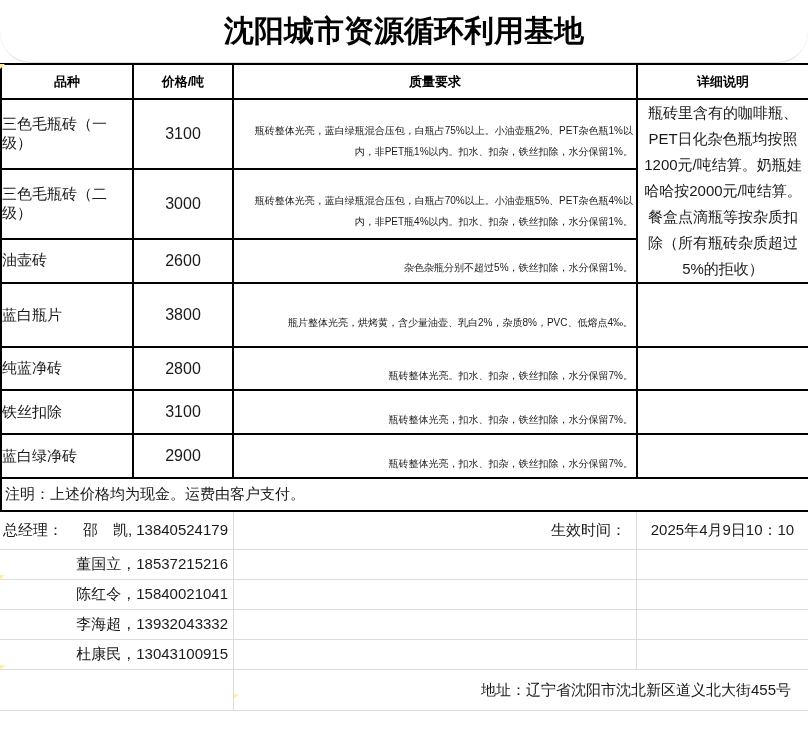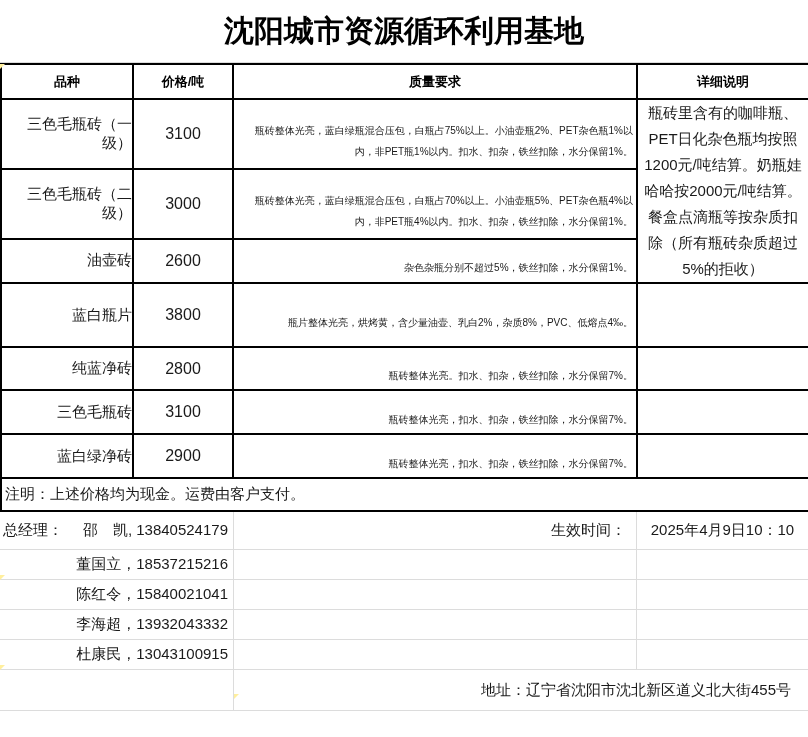--- a/index.html
+++ b/index.html
@@ -2,29 +2,29 @@
 <html><head>
 <meta charset="utf-8">
 <style>
   * { margin:0; padding:0; box-sizing:border-box; }
   html,body { background:#fff; }
   body { font-family:"Liberation Sans", sans-serif; color:#1a1a1a; }
   .sheet { position:relative; width:808px; height:737px; background:#ffffff; overflow:hidden; }
 
   
   .title-row1 { height:63px; display:flex; align-items:center; justify-content:center;
-    font-size:30px; font-weight:bold; color:#000; border-bottom:1px solid #dcdcdc; }
+    font-size:30px; font-weight:bold; color:#000; border-bottom:1px solid #dcdcdc;border-radius:31px; }
   .title-row2 { height:40px; display:flex; align-items:center; justify-content:center;
     font-size:26px; font-weight:bold; color:#000; }
 
   
   table.main { width:808px; border-collapse:collapse; table-layout:fixed; }
   table.main th, table.main td { border:2px solid #000; overflow:hidden; }
   table.main th { font-size:13px; font-weight:bold; color:#000; text-align:center; }
-  td.variety { text-align:right; font-size:15px; }
+  td.variety { text-align:left; font-size:15px; }
   td.price   { text-align:center; font-size:16px; }
   td.quality { font-size:10px; line-height:21px; padding:16px 3px 2px 4px; vertical-align:middle; text-align:right; }
   td.details { font-size:15px; line-height:26px; text-align:center; vertical-align:middle; padding:0 3px; }
   td.note    { font-size:15px; padding-left:3px; vertical-align:middle; text-align:left;border-radius:8px; }
 
   
   .frow { display:grid; width:808px; }
   .frow .cell { border-bottom:1px solid #dcdcdc; display:flex; align-items:center; font-size:15px; }
   .vline-r { border-right:1px solid #dcdcdc; }
   .manager-row { grid-template-columns:234px 403px 1fr; height:38px; }
@@ -83,21 +83,21 @@
       <td class="quality">瓶片整体光亮，烘烤黄，含少量油壶、乳白2%，杂质8%，PVC、低熔点4‰。</td>
       <td></td>
     </tr>
     <tr style="height:43px">
       <td class="variety">纯蓝净砖</td>
       <td class="price">2800</td>
       <td class="quality">瓶砖整体光亮。扣水、扣杂，铁丝扣除，水分保留7%。</td>
       <td></td>
     </tr>
     <tr style="height:44px">
-      <td class="variety">三色毛瓶砖</td>
+      <td class="variety">铁丝扣除</td>
       <td class="price">3100</td>
       <td class="quality">瓶砖整体光亮，扣水、扣杂，铁丝扣除，水分保留7%。</td>
       <td></td>
     </tr>
     <tr style="height:44px">
       <td class="variety">蓝白绿净砖</td>
       <td class="price">2900</td>
       <td class="quality">瓶砖整体光亮，扣水、扣杂，铁丝扣除，水分保留7%。</td>
       <td></td>
     </tr>

